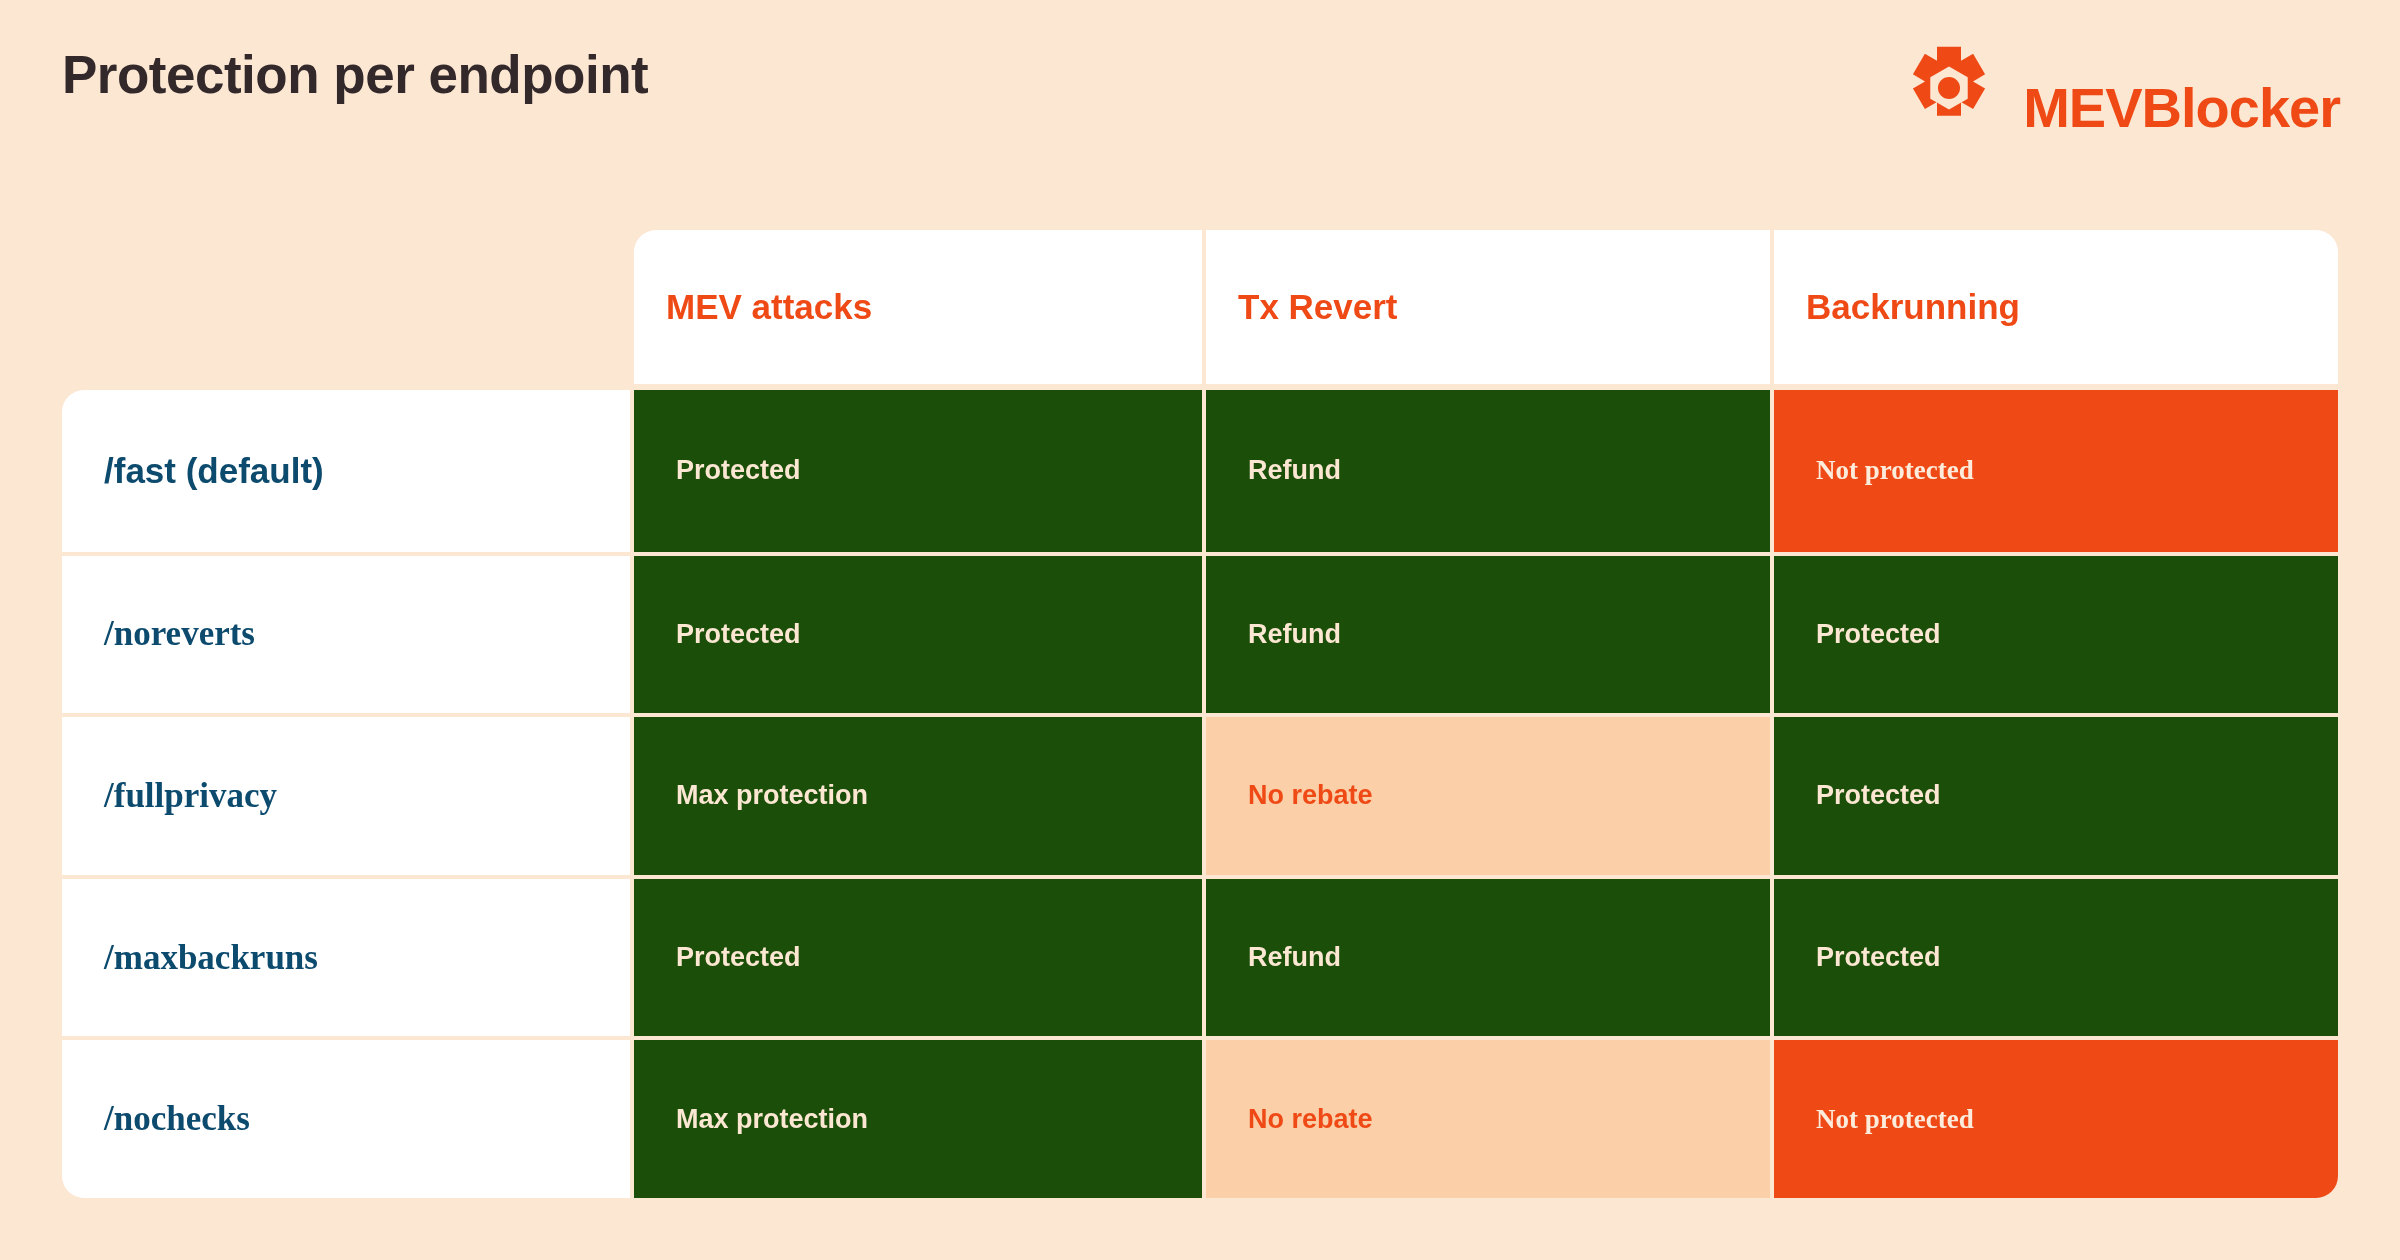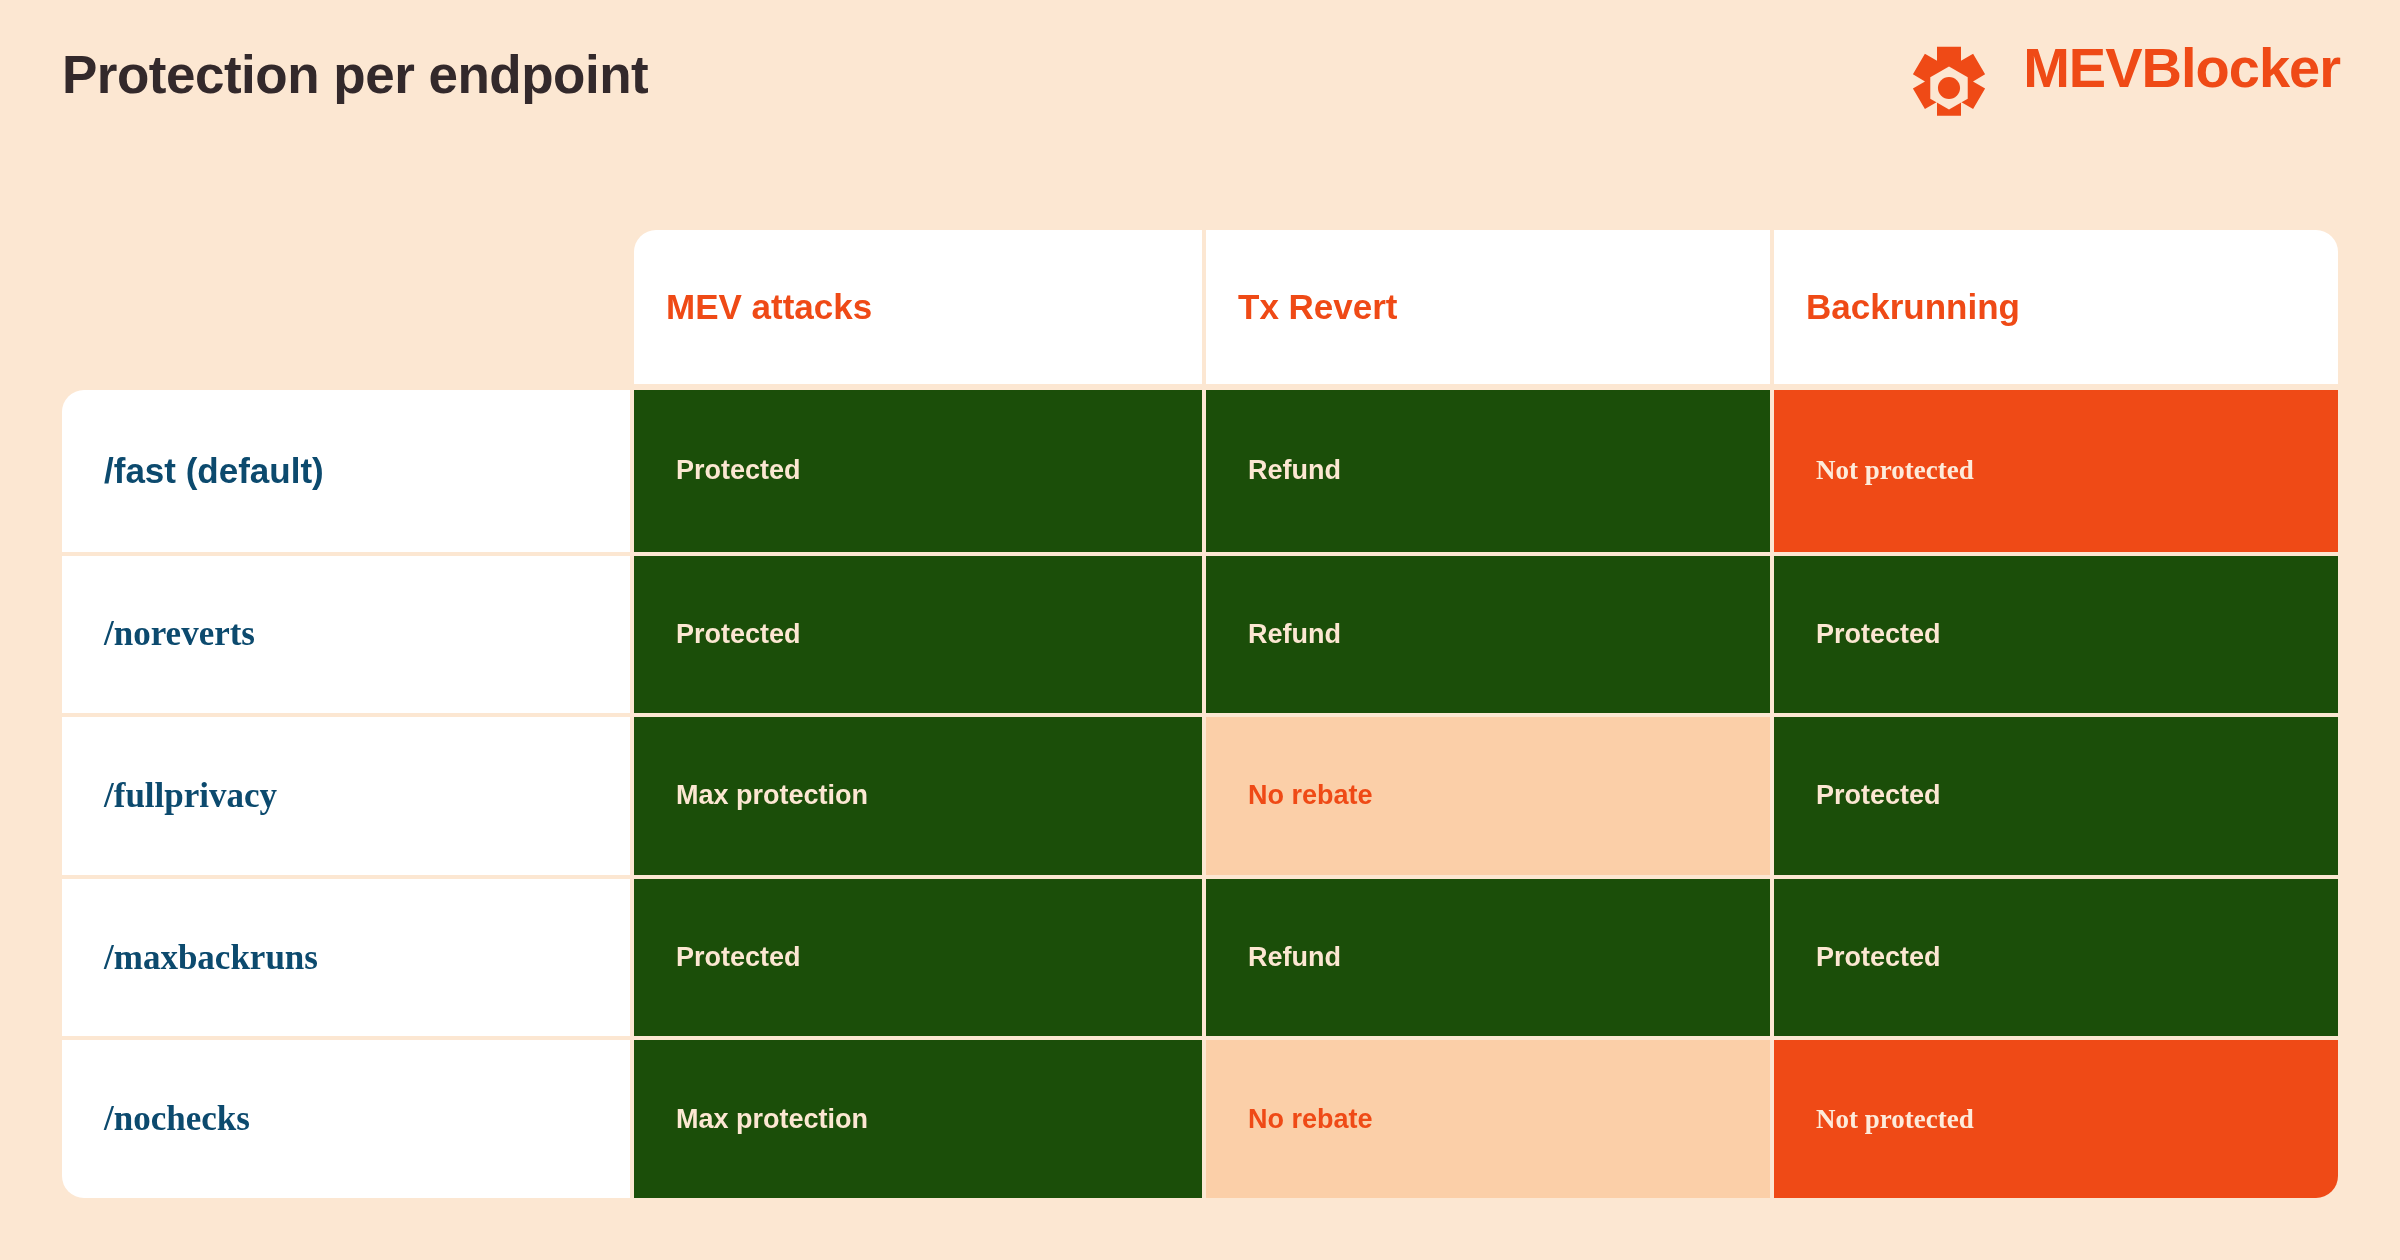--- a/index.html
+++ b/index.html
@@ -17,21 +17,21 @@
     position:absolute;left:0;top:0;width:2400px;height:180px;
   }
   .page-title{
     position:absolute;left:62px;top:46px;
     font-size:53px;font-weight:bold;color:#33292B;
     letter-spacing:-0.5px;line-height:1.1;
     white-space:nowrap;
   }
   .brand{
     position:absolute;right:60px;top:40px;
-    display:flex;align-items:flex-start;gap:26px;
+    display:flex;align-items:flex-end;gap:26px;
   }
   .brand-mark{width:96px;height:96px;display:block;}
   .brand-name{
     font-size:56px;font-weight:bold;color:#EF4A16;
     letter-spacing:-1px;white-space:nowrap;line-height:1;
   }
 
   
   .table{
     position:absolute;left:62px;top:230px;

